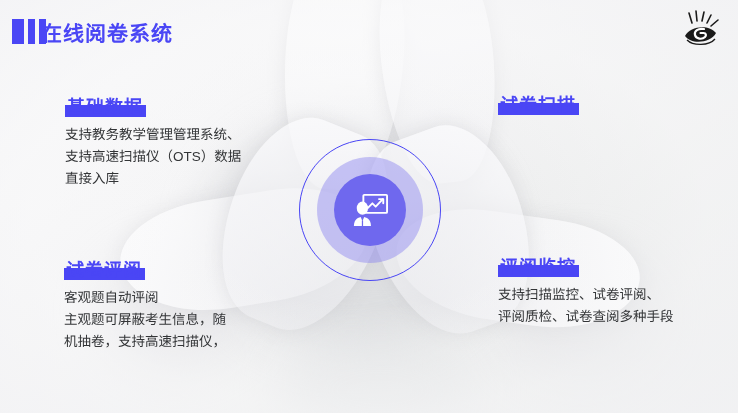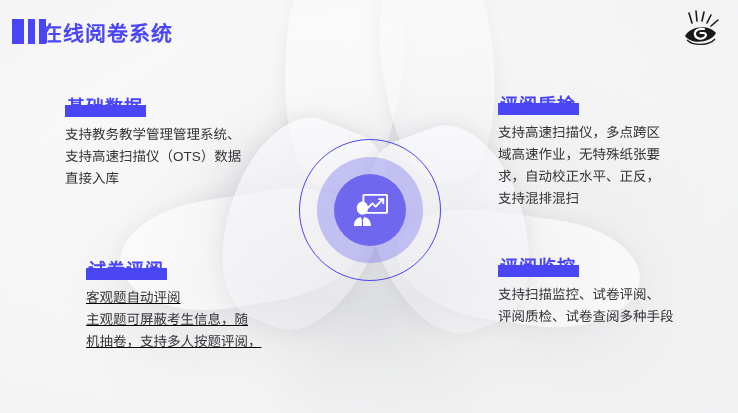--- a/index.html
+++ b/index.html
@@ -145,21 +145,21 @@
   .feature .body-text {
     font-size: 13.5px;
     line-height: 1.62;
     color: #333537;
     max-width: 215px;
     white-space: pre-line;
   }
 
   .f-basic   { left: 65px;  top: 92px;  }
   .f-scan    { left: 498px; top: 90px;  }
-  .f-review  { left: 86px;  top: 255px; text-decoration: underline; }
+  .f-review  { left: 64px;  top: 255px; }
   .f-quality { left: 498px; top: 252px; }
 </style>
 </head>
 <body>
 
 <div id="slide">
 
   <div class="photo-bg">
     <div class="shade s1"></div>
     <div class="shade s2"></div>
@@ -221,36 +221,32 @@
       <span class="head-text">基础数据</span>
     </div>
     <div class="body-text">支持教务教学管理管理系统、
 支持高速扫描仪（OTS）数据
 直接入库</div>
   </div>
 
   <div class="feature f-scan">
     <div class="head-wrap">
       <span class="head-hl"></span>
-      <span class="head-text">评阅质检</span>
-    </div>
-    <div class="body-text">支持高速扫描仪，多点跨区
-域高速作业，无特殊纸张要
-求，自动校正水平、正反，
-支持混排混扫</div>
+      <span class="head-text">试卷扫描</span>
+    </div>
   </div>
 
   <div class="feature f-review">
     <div class="head-wrap">
       <span class="head-hl"></span>
       <span class="head-text">试卷评阅</span>
     </div>
     <div class="body-text">客观题自动评阅
 主观题可屏蔽考生信息，随
-机抽卷，支持多人按题评阅，</div>
+机抽卷，支持高速扫描仪，</div>
   </div>
 
   <div class="feature f-quality">
     <div class="head-wrap">
       <span class="head-hl"></span>
       <span class="head-text">评阅监控</span>
     </div>
     <div class="body-text">支持扫描监控、试卷评阅、
 评阅质检、试卷查阅多种手段</div>
   </div>

